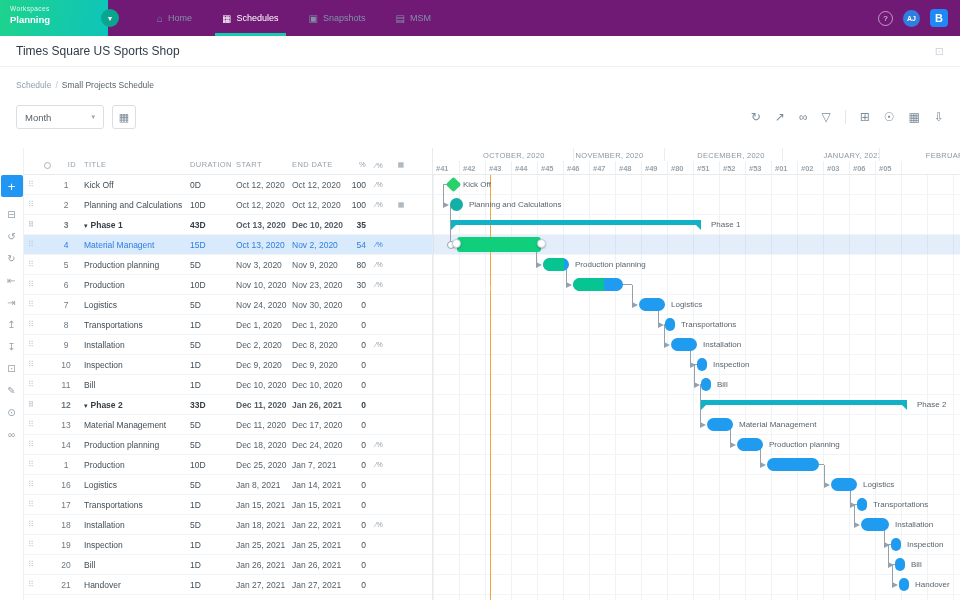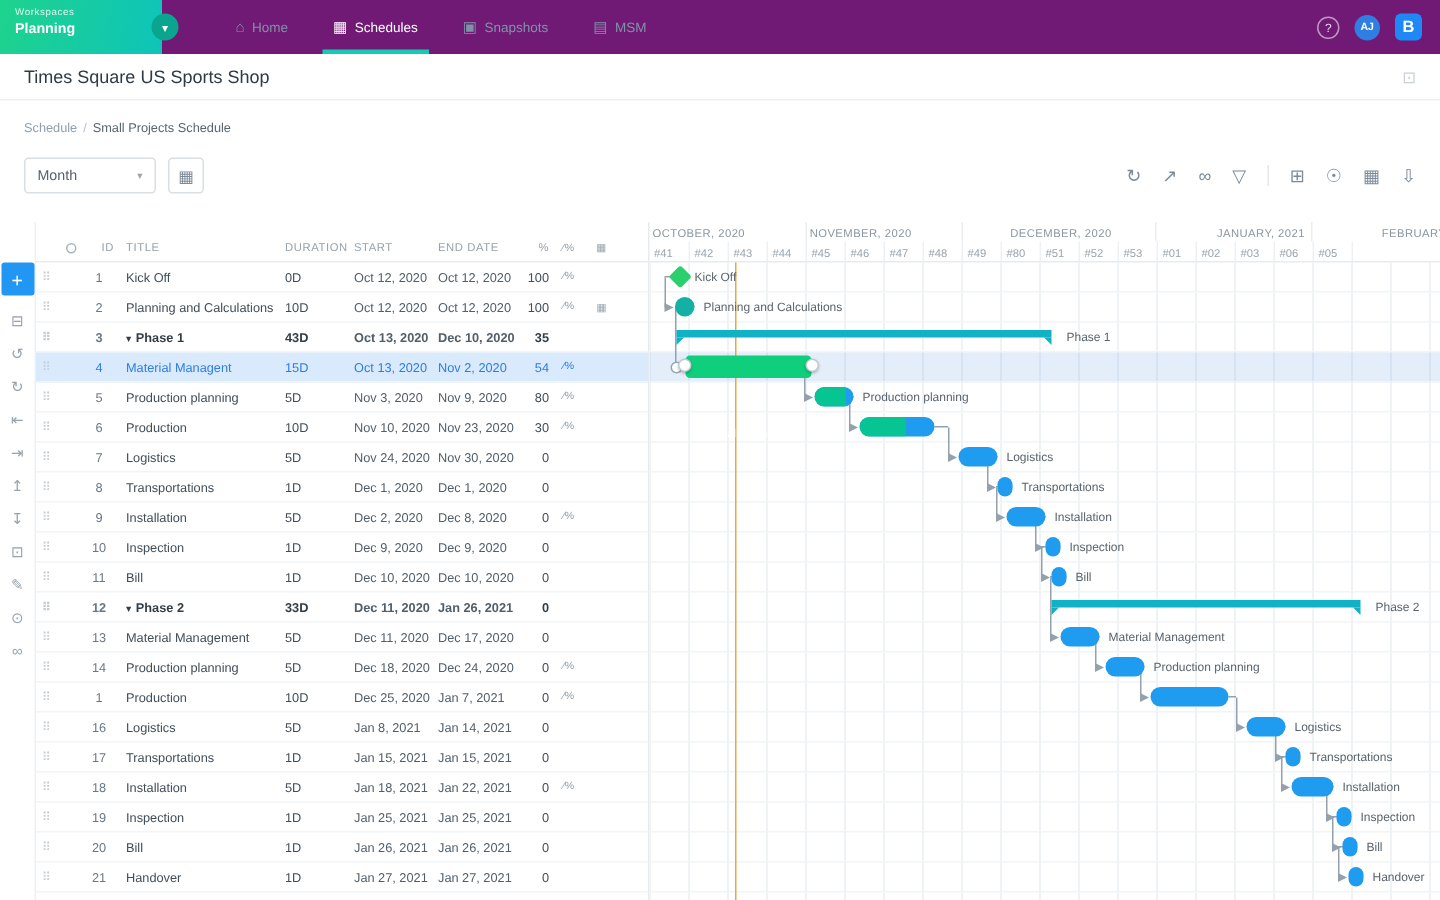--- a/index.html
+++ b/index.html
@@ -58,23 +58,23 @@
   .durc { padding-left:2px; }
   .stc, .enc { color:#525e68; }
   .pctc { text-align:right; padding-right:2px; }
   .icn { text-align:center; color:#93a0aa; font-size:7px; }
   .ring { display:block; width:7px; height:7px; border:1px solid #a9b4bd; border-radius:50%; margin:0 auto; }
 
   
   .gantt { position:absolute; left:432px; top:0; width:528px; bottom:0; border-left:1px solid #e7ebee; overflow:hidden; }
   .t-months { height:13px; display:flex; font-size:7.5px; color:#8b97a1; letter-spacing:.3px; }
   .t-month { border-left:1px solid #eaeef1; padding-top:3px; white-space:nowrap; overflow:hidden; }
-  .t-month:first-child { border-left:none; }
+  .t-month:first-child { border-left:none;margin-left:48px; }
   .t-weeks { height:14px; display:flex; font-size:7.5px; color:#9aa5ae; border-bottom:1px solid #e7ebee; }
-  .t-week { width:26px; flex:none; border-left:1px solid #edf1f4; padding:3px 0 0 3px; }
+  .t-week { width:26px; flex:none; border-left:1px solid #edf1f4; padding:3px 0 0 3px;font-weight:bold; }
   .t-week:first-child { border-left:none; }
   .g-area { position:absolute; top:27px; left:0; right:0; bottom:0;
     background-image:repeating-linear-gradient(90deg,#eff3f6 0,#eff3f6 1px,transparent 1px,transparent 26px); }
   .prow { height:20px; border-bottom:1px solid #f2f4f6; }
   .prow.sel { background:rgba(45,125,226,.13); }
   .dayline { position:absolute; top:0; bottom:0; width:1px; background:#f0a53c; }
   .dl { position:absolute; background:#94a1ac; }
   .dh { height:1px; } .dv { width:1px; }
   .da { position:absolute; width:0; height:0; border-top:3.5px solid transparent; border-bottom:3.5px solid transparent; border-left:6px solid #94a1ac; }
   .bar { position:absolute; height:13px; border-radius:7px; background:#1f9bf0; overflow:hidden; cursor:pointer; }

